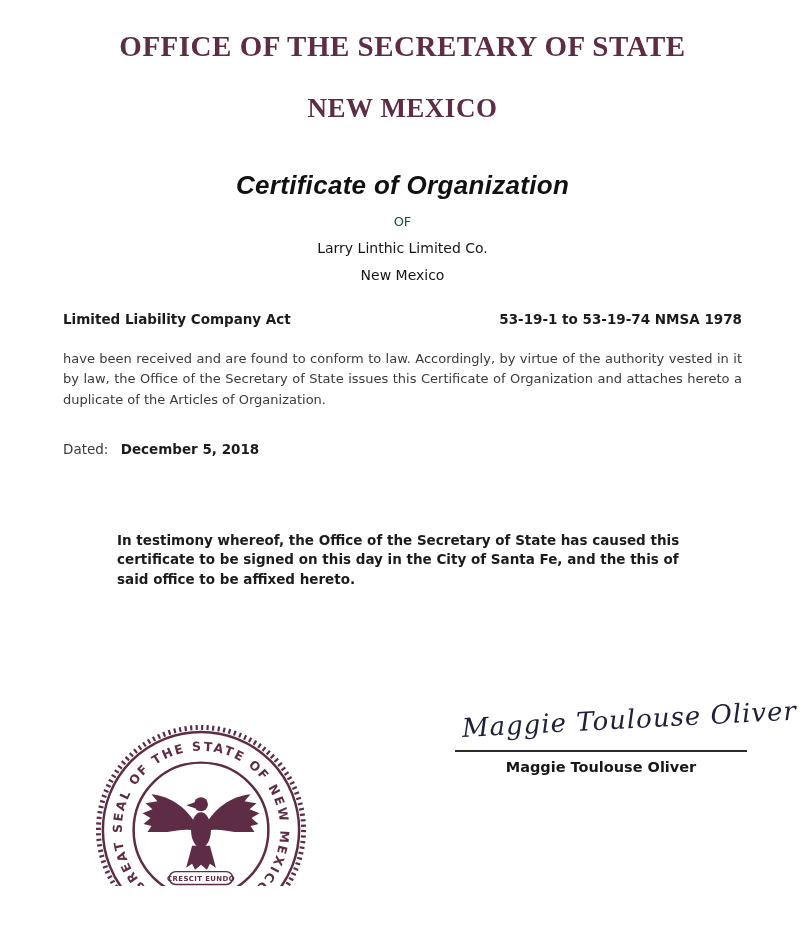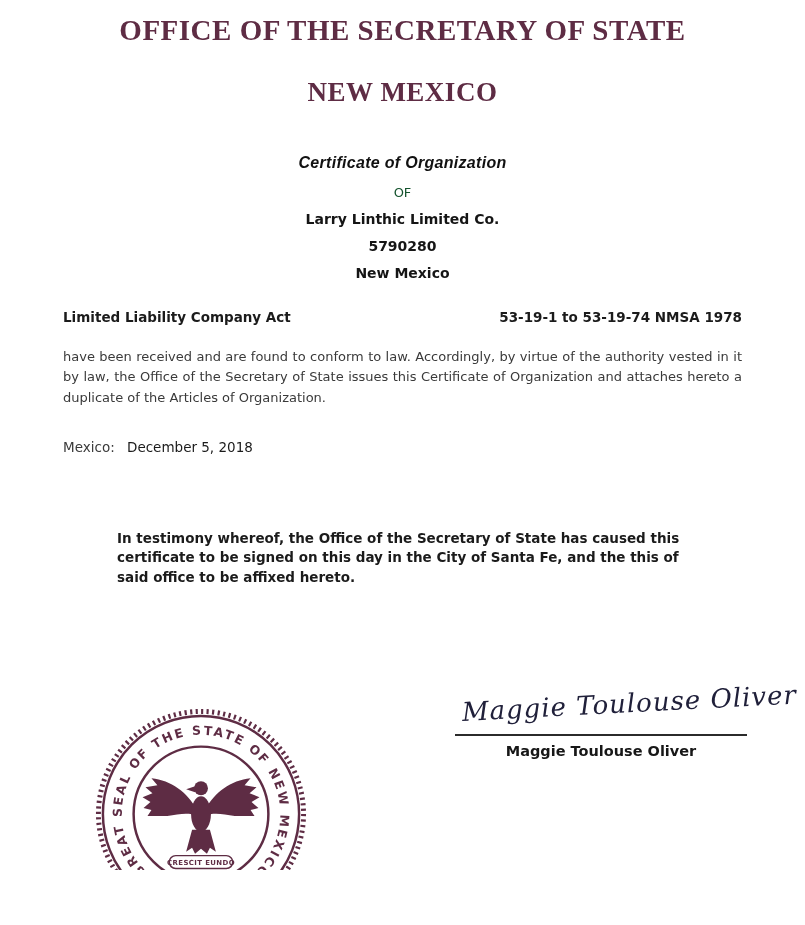--- a/index.html
+++ b/index.html
@@ -5,51 +5,51 @@
   :root{
     --maroon:#5e2c44;
     --ink:#3a3a3a;
     --ink_dark:#1b1b1b;
   }
   *{box-sizing:border-box;margin:0;padding:0;}
   html,body{background:#fff;}
   .page{
     width:805px;height:870px;position:relative;background:#fff;
     font-family:"DejaVu Sans","Liberation Sans",sans-serif;
-    color:var(--ink);overflow:hidden;margin:0 auto;
+    color:var(--ink);overflow:hidden;margin:16px auto;
   }
   
   .hdr{text-align:center;padding-top:14px;}
   .hdr h1{
     font-family:"Liberation Serif","DejaVu Serif",serif;
     font-size:29px;font-weight:bold;color:var(--maroon);letter-spacing:.5px;
   }
   .hdr h2{
     font-family:"Liberation Serif","DejaVu Serif",serif;
     font-size:27px;font-weight:bold;color:var(--maroon);
     margin-top:30px;letter-spacing:.5px;
   }
   
   .title-block{text-align:center;margin-top:46px;}
   .cert-title{
     font-family:"Liberation Sans","DejaVu Sans",sans-serif;
-    font-size:16px;font-weight:bold;font-style:italic;color:#111;letter-spacing:.3px;
+    font-size:26px;font-weight:bold;font-style:italic;color:#111;letter-spacing:.3px;
   }
   .of{margin-top:13px;font-size:13px;color:#14532d;}
-  .company,.number,.statename{margin-top:11px;font-size:14px;font-weight:bold;color:#151515;}
+  .company,.number,.statename{margin-top:11px;font-size:14px;font-weight:normal;color:#151515;}
   
   .body-text{margin:26px 63px 0 63px;font-size:13px;line-height:1.6;color:var(--ink);}
   .body-text p.just{text-align:justify;}
   .act-row{
     display:flex;justify-content:space-between;align-items:center;
     font-weight:bold;color:var(--ink_dark);margin:18px 0 18px 0;font-size:13.5px;
   }
   .dated{margin-top:28px;font-size:13.5px;}
   .dated .lbl{color:var(--ink);}
-  .dated .b{font-weight:normal;color:var(--ink_dark);margin-left:8px;text-align:right;}
+  .dated .b{font-weight:bold;color:var(--ink_dark);margin-left:8px;text-align:right;}
   .testimony{
     margin-top:70px;margin-left:54px;width:575px;
     font-weight:bold;color:var(--ink_dark);font-size:13.5px;line-height:1.45;
   }
   
   .seal{position:absolute;left:92px;top:705px;width:218px;height:218px;}
   .seal svg{display:block;width:100%;height:100%;}
   .seal .stroke-m{stroke:var(--maroon);fill:none;}
   .seal .fill-m{fill:var(--maroon);}
   .seal text{fill:var(--maroon);font-family:"DejaVu Sans",sans-serif;font-weight:bold;}
@@ -72,32 +72,31 @@
 
   <div class="hdr">
     <h1>OFFICE OF THE SECRETARY OF STATE</h1>
     <h2>NEW MEXICO</h2>
   </div>
 
   <div class="title-block">
     <div class="cert-title">Certificate of Organization</div>
     <div class="of">OF</div>
     <div class="company">Larry Linthic Limited Co.</div>
-    <div class="number">5790280</div>
     <div class="statename">New Mexico</div>
   </div>
 
   <div class="body-text">
     <div class="act-row">
       <span>Limited Liability Company Act</span>
       <span>53-19-1 to 53-19-74 NMSA 1978</span>
     </div>
     <p class="just">have been received and are found to conform to law. Accordingly, by virtue of the authority vested in it by law, the Office of the Secretary of State issues this Certificate of Organization and attaches hereto a duplicate of the Articles of Organization.</p>
     <p class="dated">
-      <span class="lbl">Mexico:</span>
+      <span class="lbl">Dated:</span>
       <span class="b">December 5, 2018</span>
     </p>
     <p class="testimony">In testimony whereof, the Office of the Secretary of State has caused this certificate to be signed on this day in the City of Santa Fe, and the this of said office to be affixed hereto.</p>
   </div>
 
   <div class="seal">
     <svg viewBox="0 0 220 220">
       <defs>
         <path id="sealTopArc" d="M55.44 168.51 A80 80 0 1 1 164.56 168.51"></path>
         <path id="sealBottomArc" d="M64 189.67 A92 92 0 0 0 156 189.67"></path>

